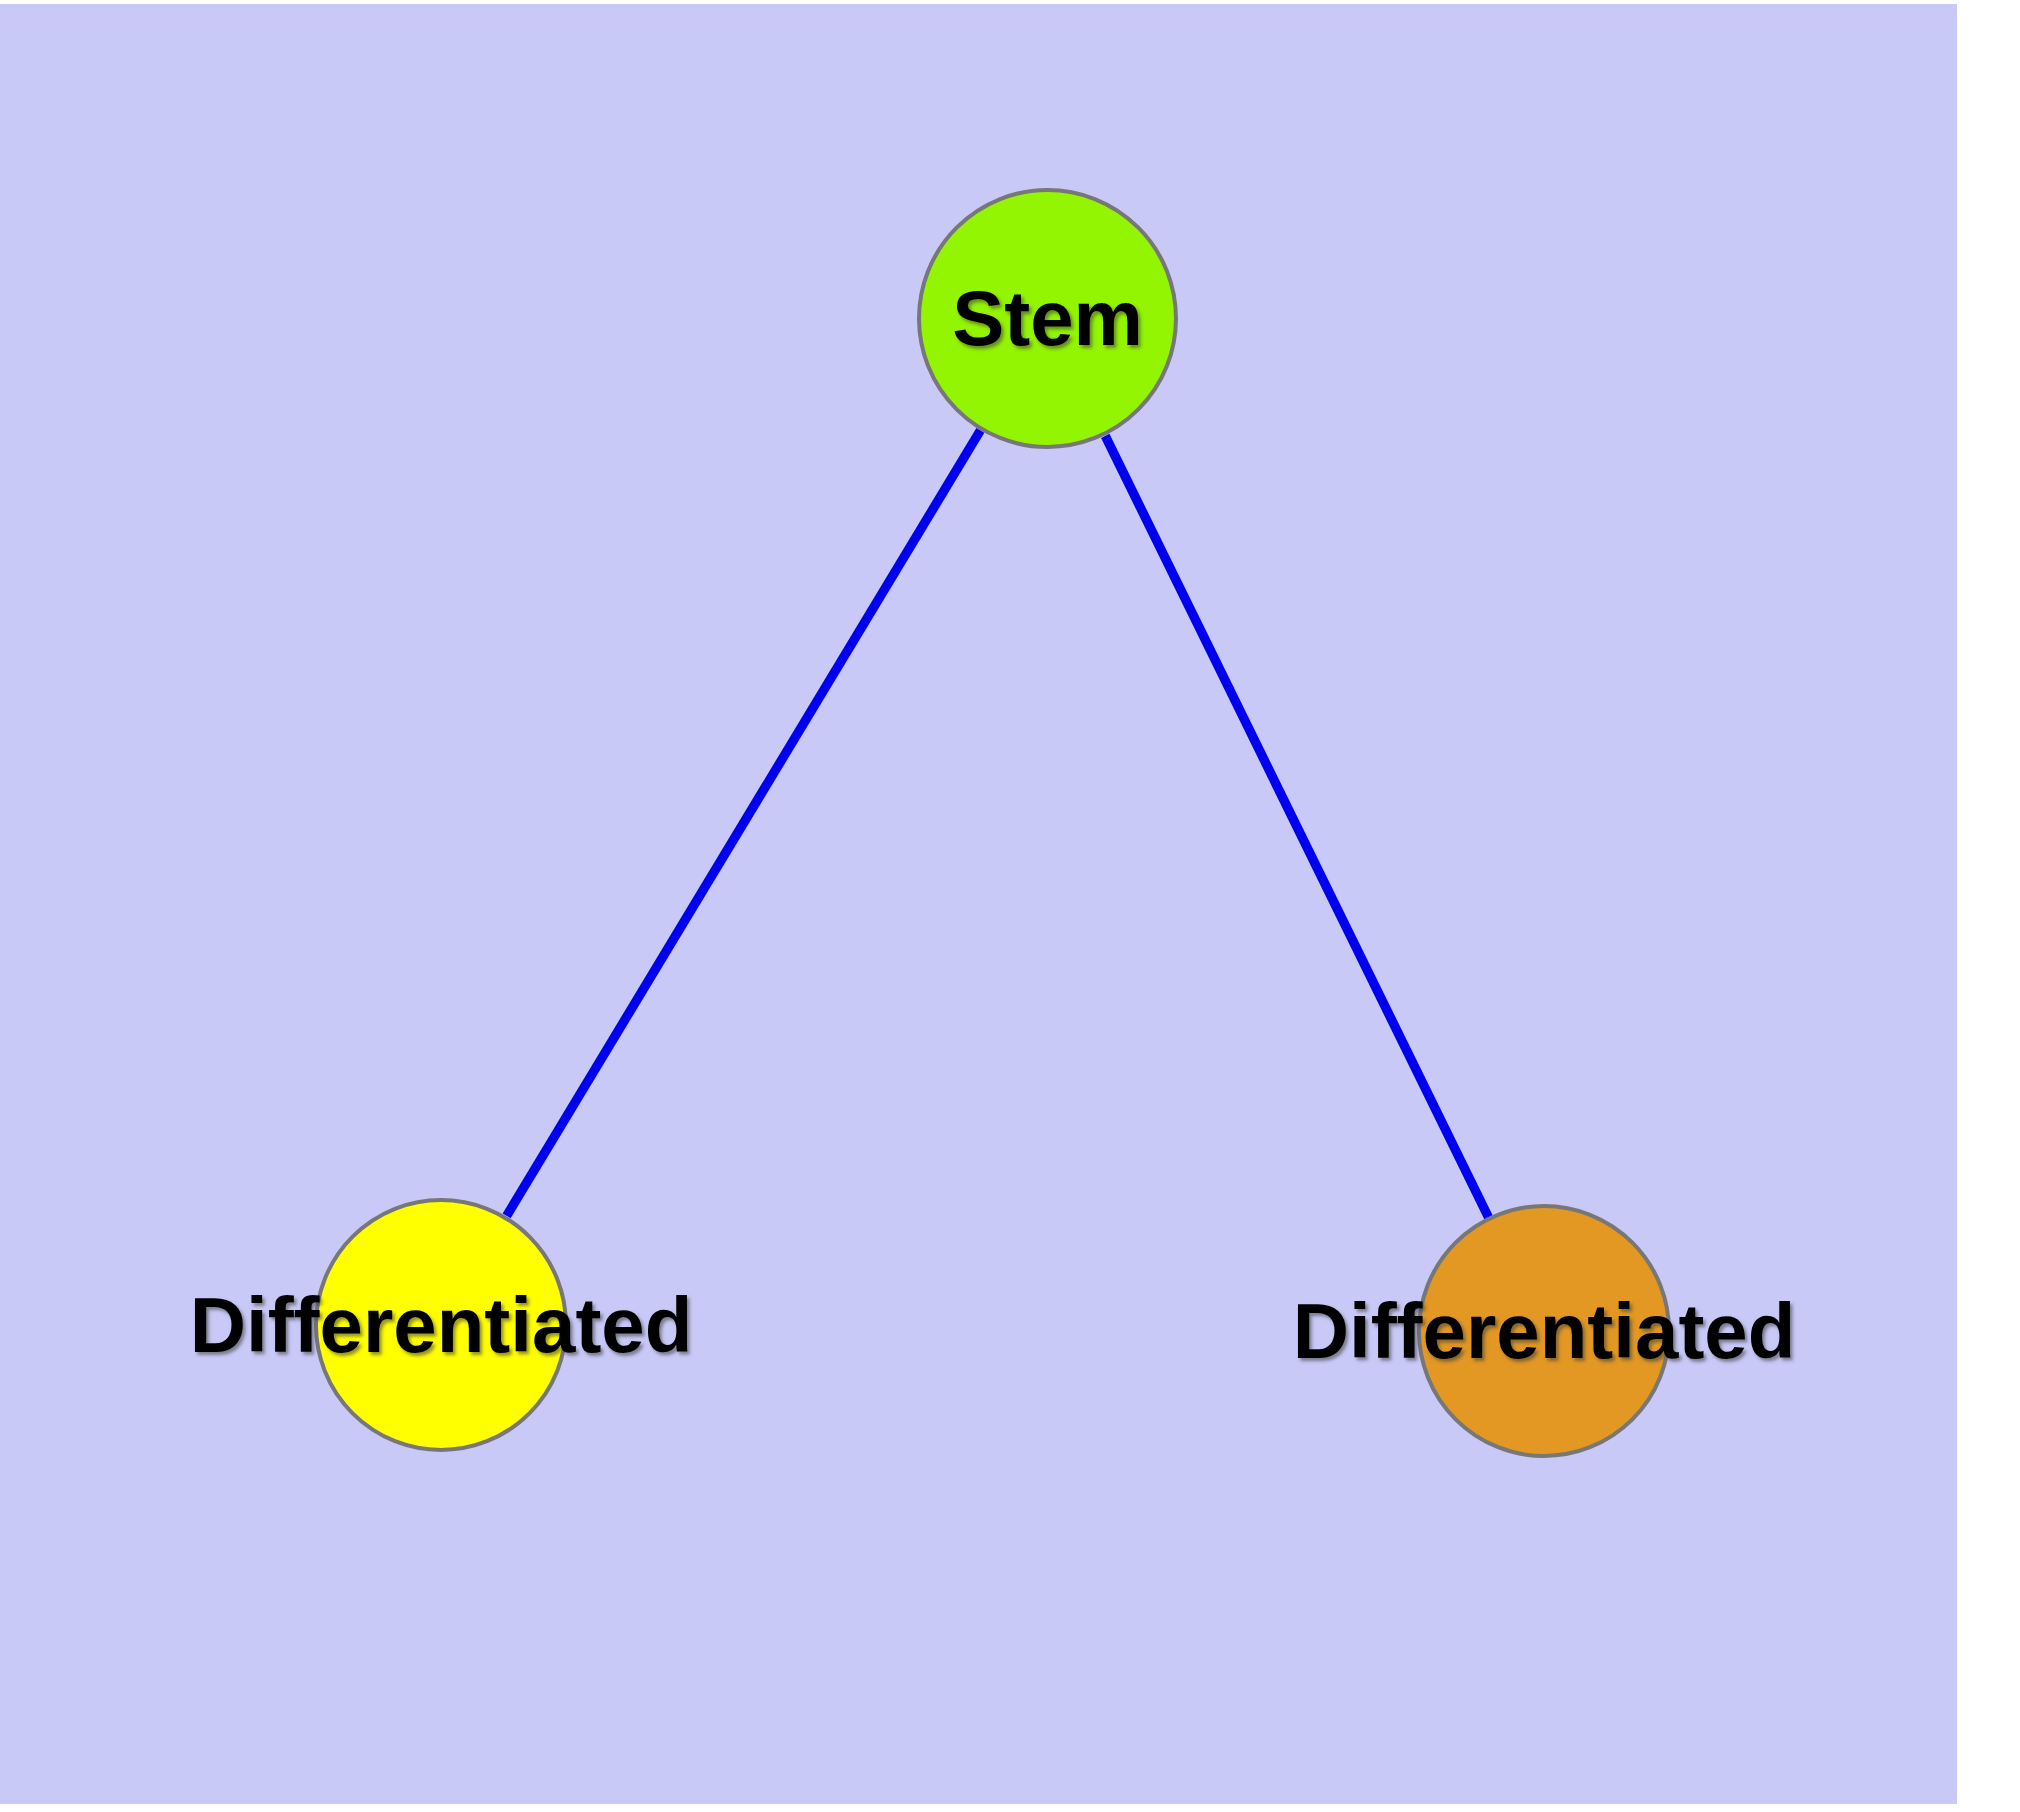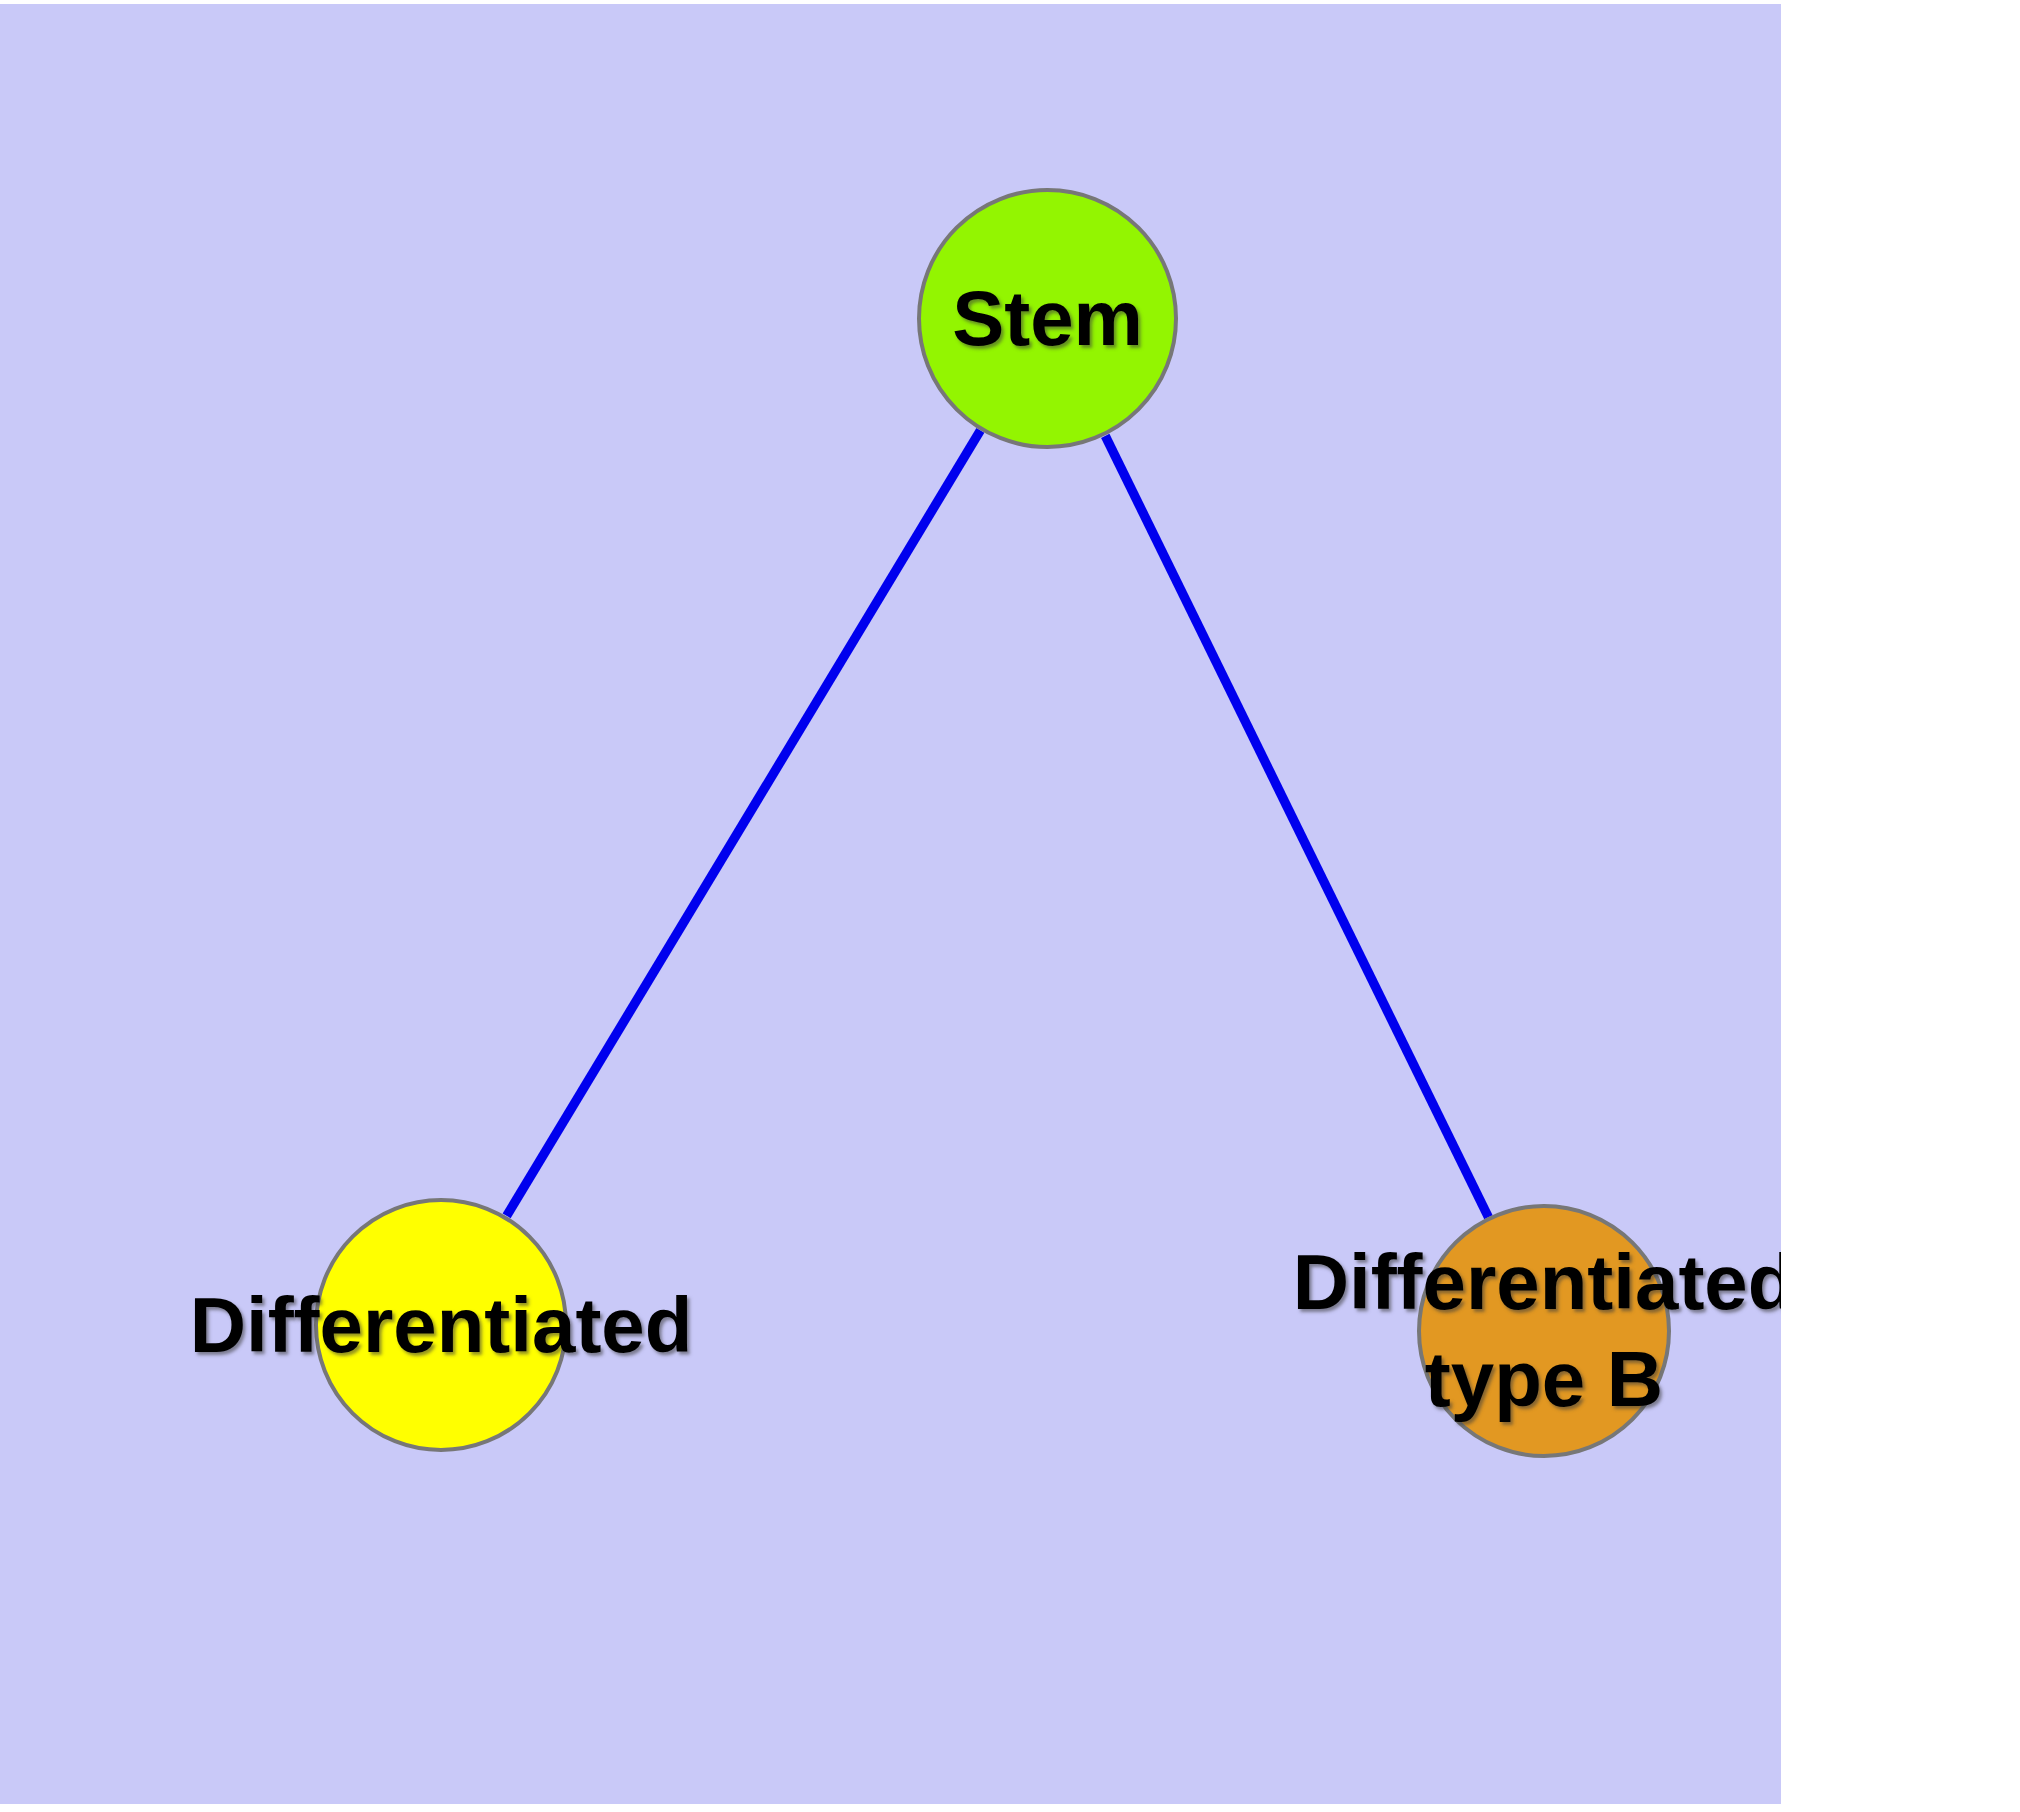--- a/index.html
+++ b/index.html
@@ -2,21 +2,21 @@
 <html style="font-size:13.6px"><head>
 <meta charset="utf-8">
 <style>
   html, body {
     margin: 0;
     padding: 0;
     background: #ffffff;
   }
   #canvas {
     position: relative;
-    width: 1781px;
+    width: 1957px;
     height: 1812px;
     background: #c9c9f8;
     overflow: hidden;
     font-family: "Liberation Sans", "DejaVu Sans", sans-serif;
   }
   .page-margin {
     position: absolute;
     left: 0;
     width: 100%;
     background: #ffffff;
@@ -69,17 +69,16 @@
   <div class="node" style="left: 917px; top: 188px; width: 261px; height: 261px; background: rgb(147, 245, 1); border-color: rgb(119, 119, 119);">
     <span class="node-label">Stem</span>
   </div>
 
   <div class="node" style="left: 314px; top: 1198px; width: 254px; height: 254px; background: rgb(255, 255, 0); border-color: rgb(119, 119, 119);">
     <span class="node-label">Differentiated</span>
   </div>
 
   <div class="node" style="left: 1417px; top: 1204px; width: 254px; height: 254px; background: rgb(226, 152, 34); border-color: rgb(119, 119, 119);">
     <span class="node-label">Differentiated</span>
-    <span class="node-label">type B</span>
   </div>
 
 </div>
 
 
 </body></html>

